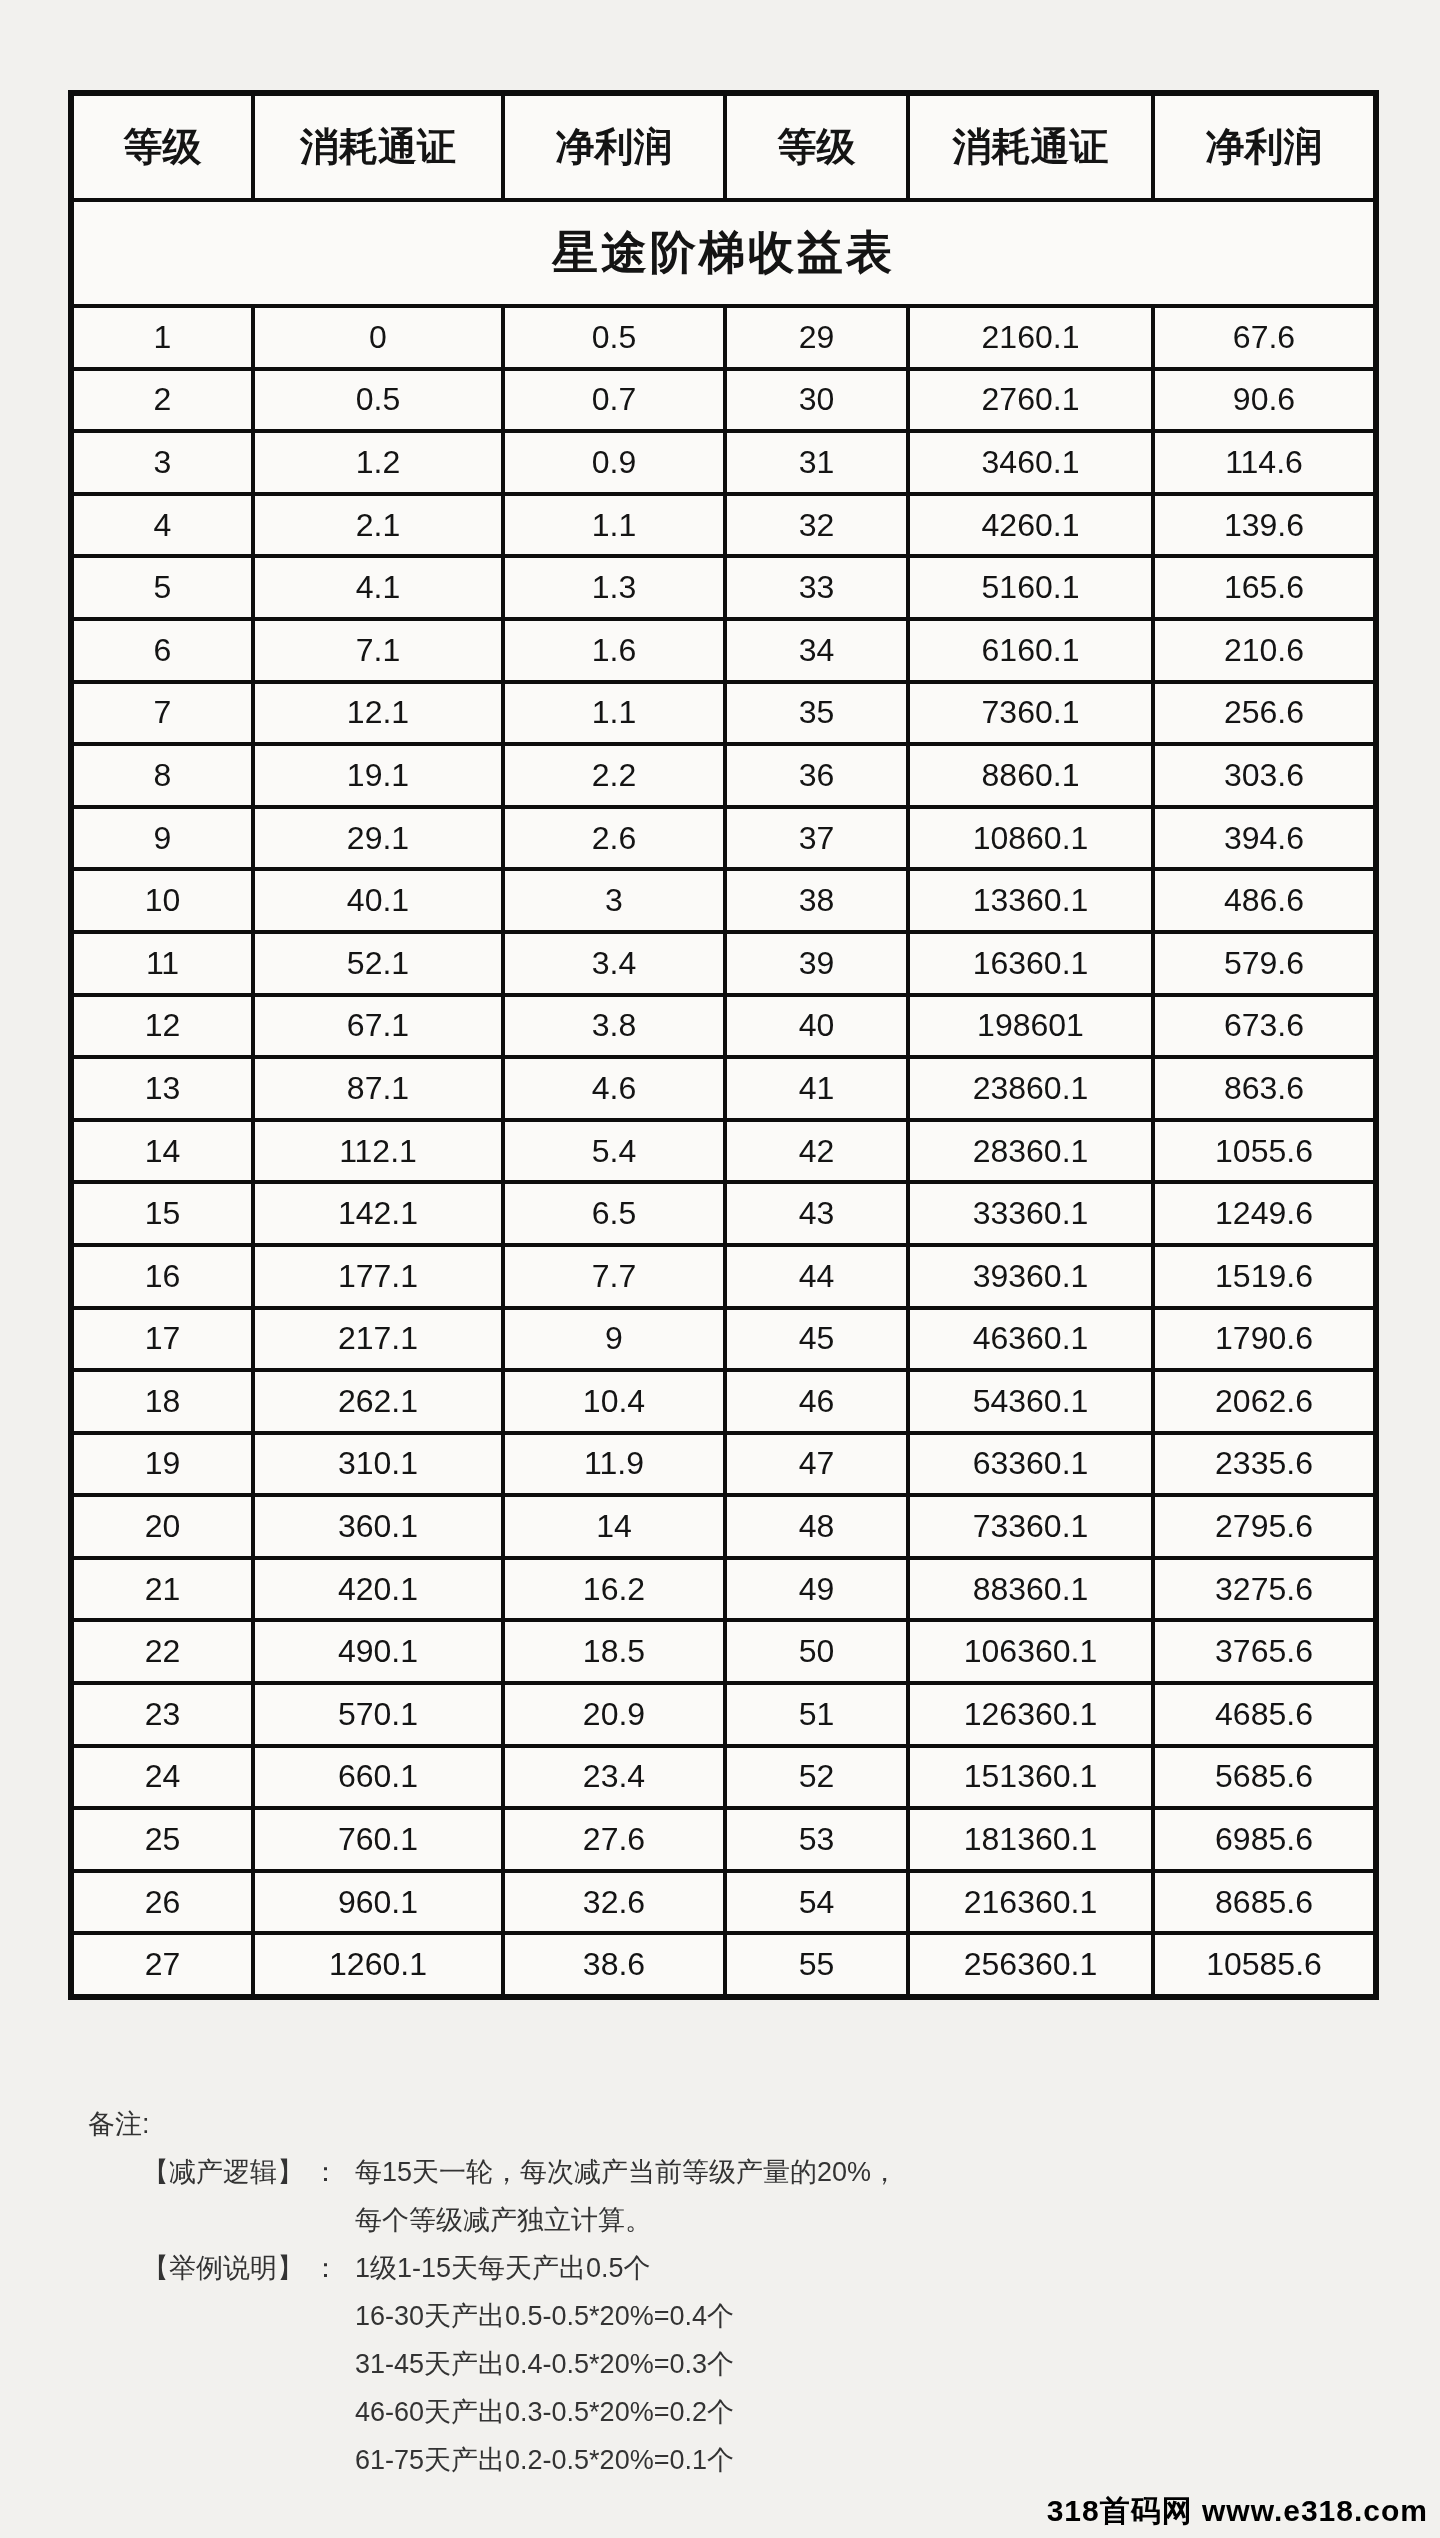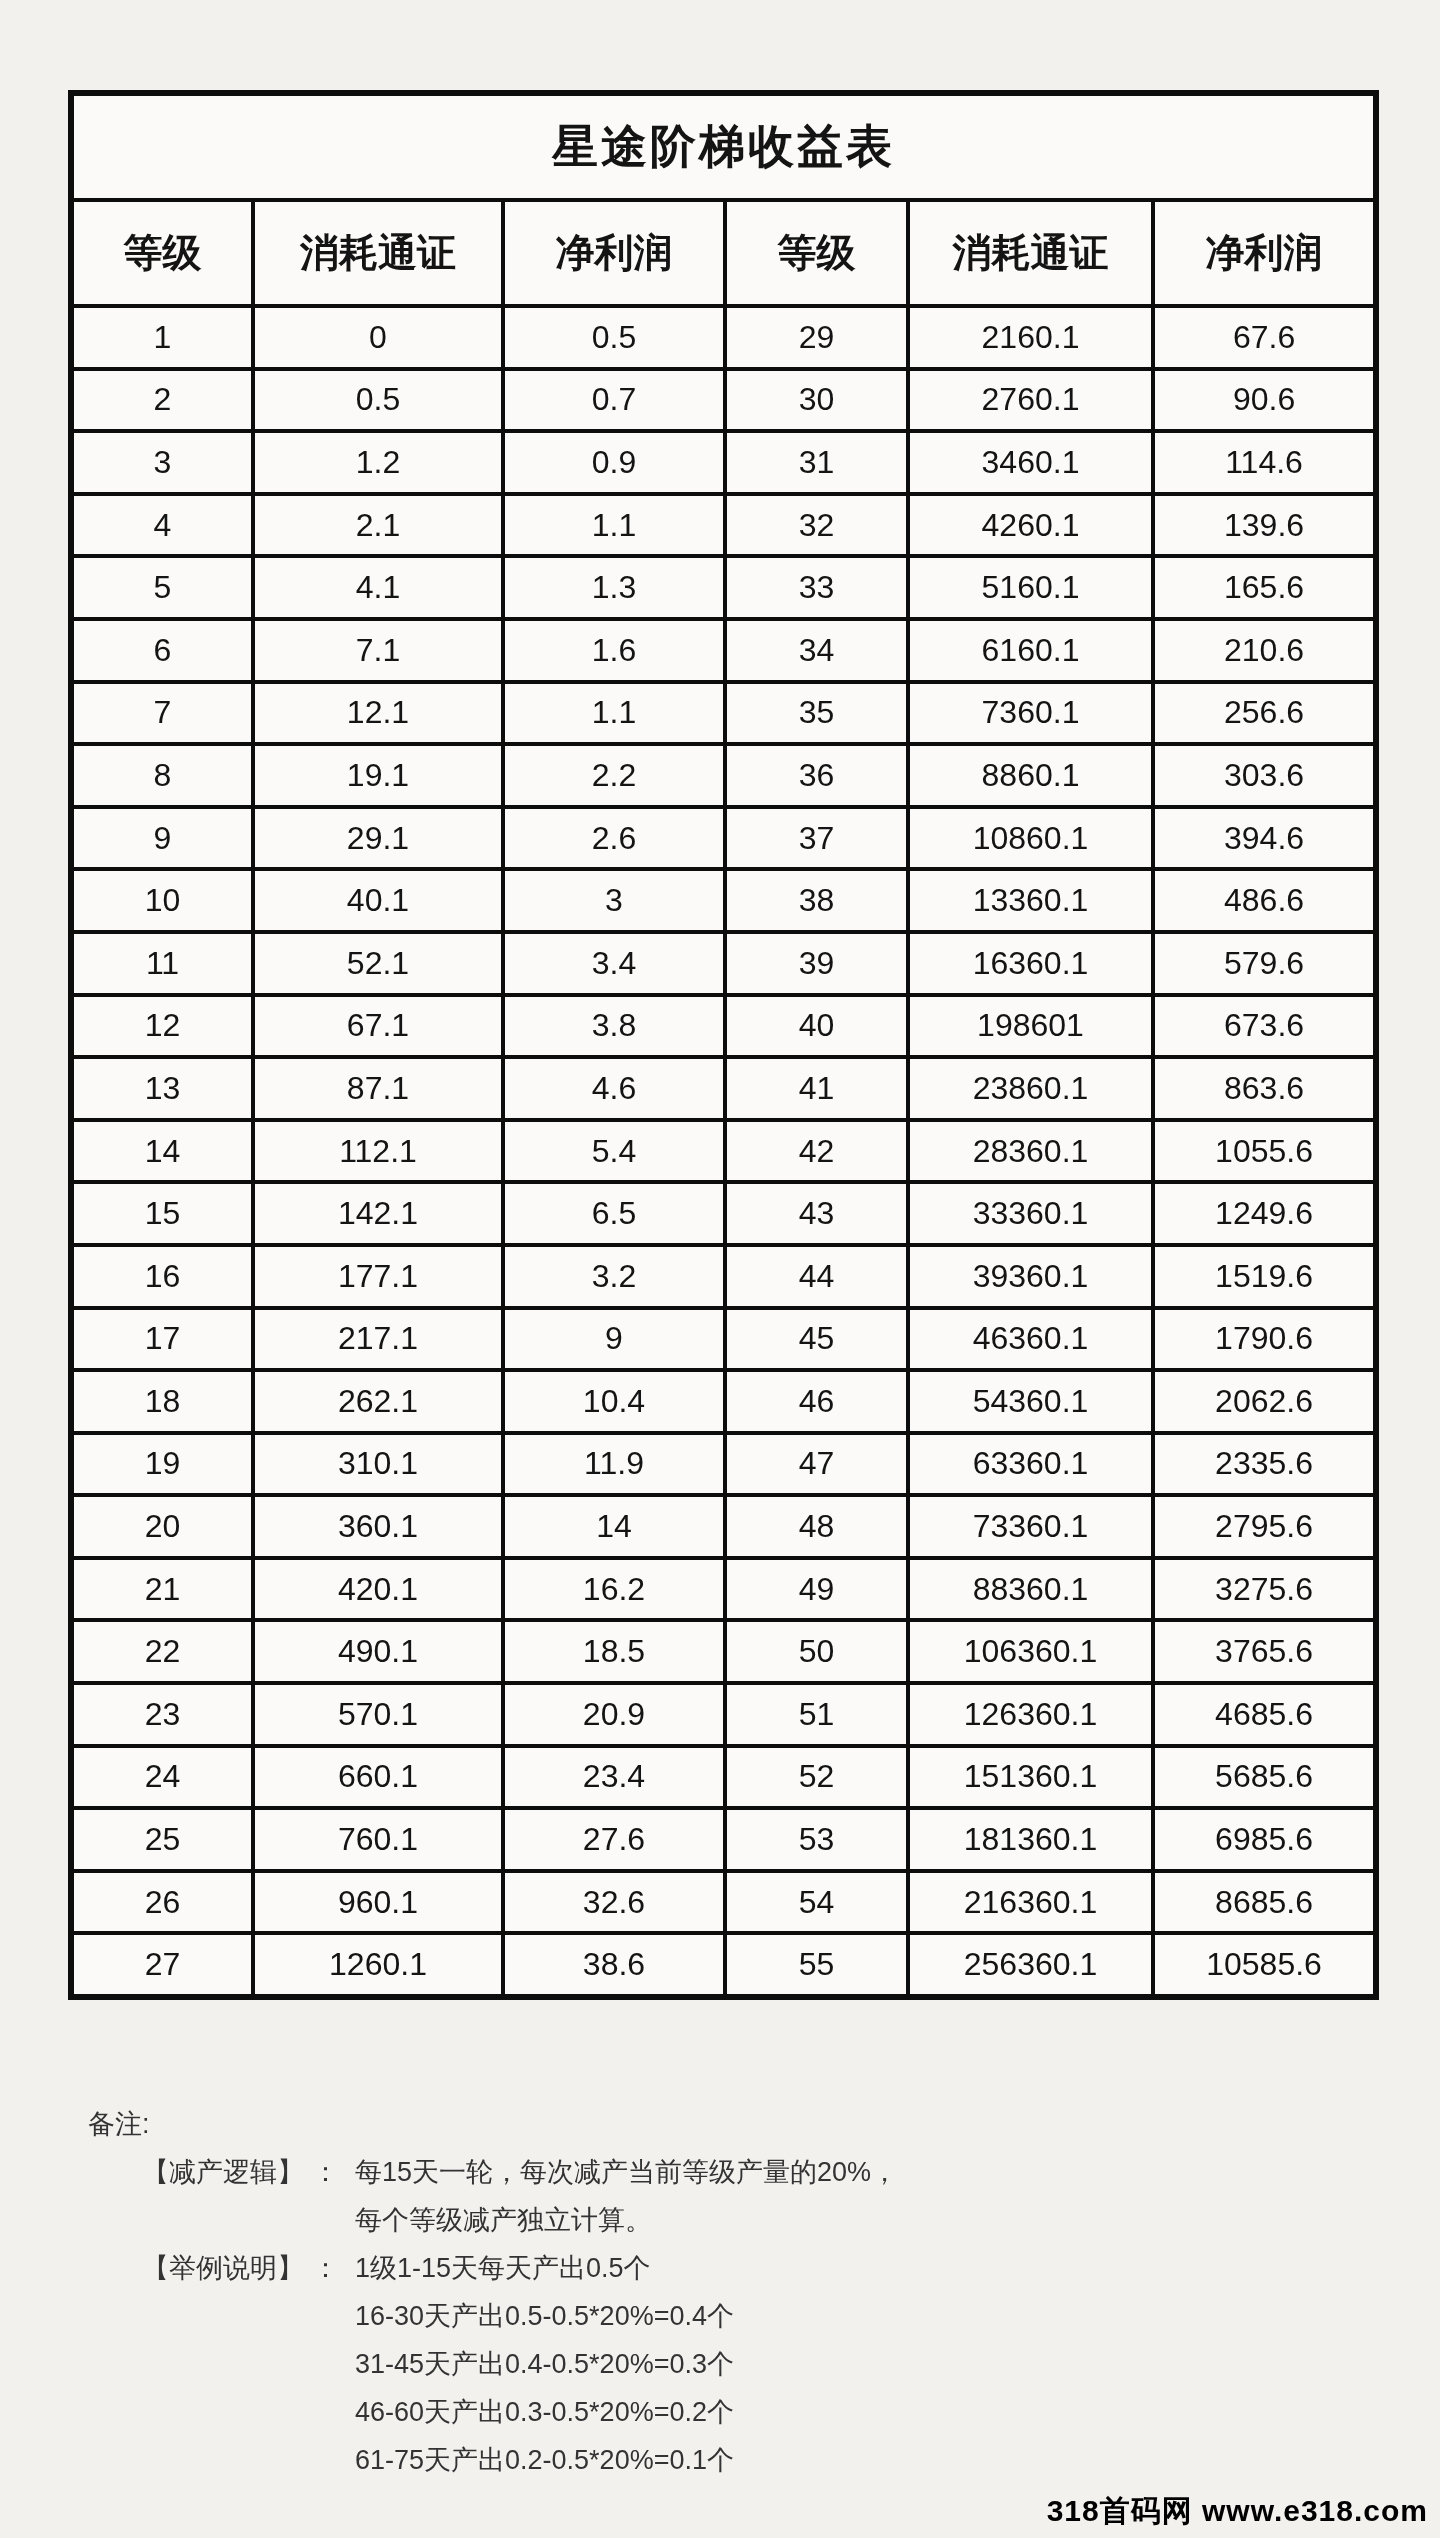--- a/index.html
+++ b/index.html
@@ -87,30 +87,30 @@
   <colgroup>
     <col style="width:182px">
     <col style="width:250px">
     <col style="width:222px">
     <col style="width:183px">
     <col style="width:245px">
     <col style="width:223px">
   </colgroup>
   <thead>
     <tr>
-      <th class="title-cell" colspan="6">星途阶梯收益表</th>
-    </tr>
-    <tr>
         <th class="col-head">等级</th>
         <th class="col-head">消耗通证</th>
         <th class="col-head">净利润</th>
         <th class="col-head">等级</th>
         <th class="col-head">消耗通证</th>
         <th class="col-head">净利润</th>
       </tr>
+    <tr>
+      <th class="title-cell" colspan="6">星途阶梯收益表</th>
+    </tr>
   </thead>
   <tbody>
       <tr>
         <td>1</td>
         <td>0</td>
         <td>0.5</td>
         <td>29</td>
         <td>2160.1</td>
         <td>67.6</td>
       </tr>
@@ -222,21 +222,21 @@
         <td>15</td>
         <td>142.1</td>
         <td>6.5</td>
         <td>43</td>
         <td>33360.1</td>
         <td>1249.6</td>
       </tr>
       <tr>
         <td>16</td>
         <td>177.1</td>
-        <td>3.2</td>
+        <td>7.7</td>
         <td>44</td>
         <td>39360.1</td>
         <td>1519.6</td>
       </tr>
       <tr>
         <td>17</td>
         <td>217.1</td>
         <td>9</td>
         <td>45</td>
         <td>46360.1</td>

